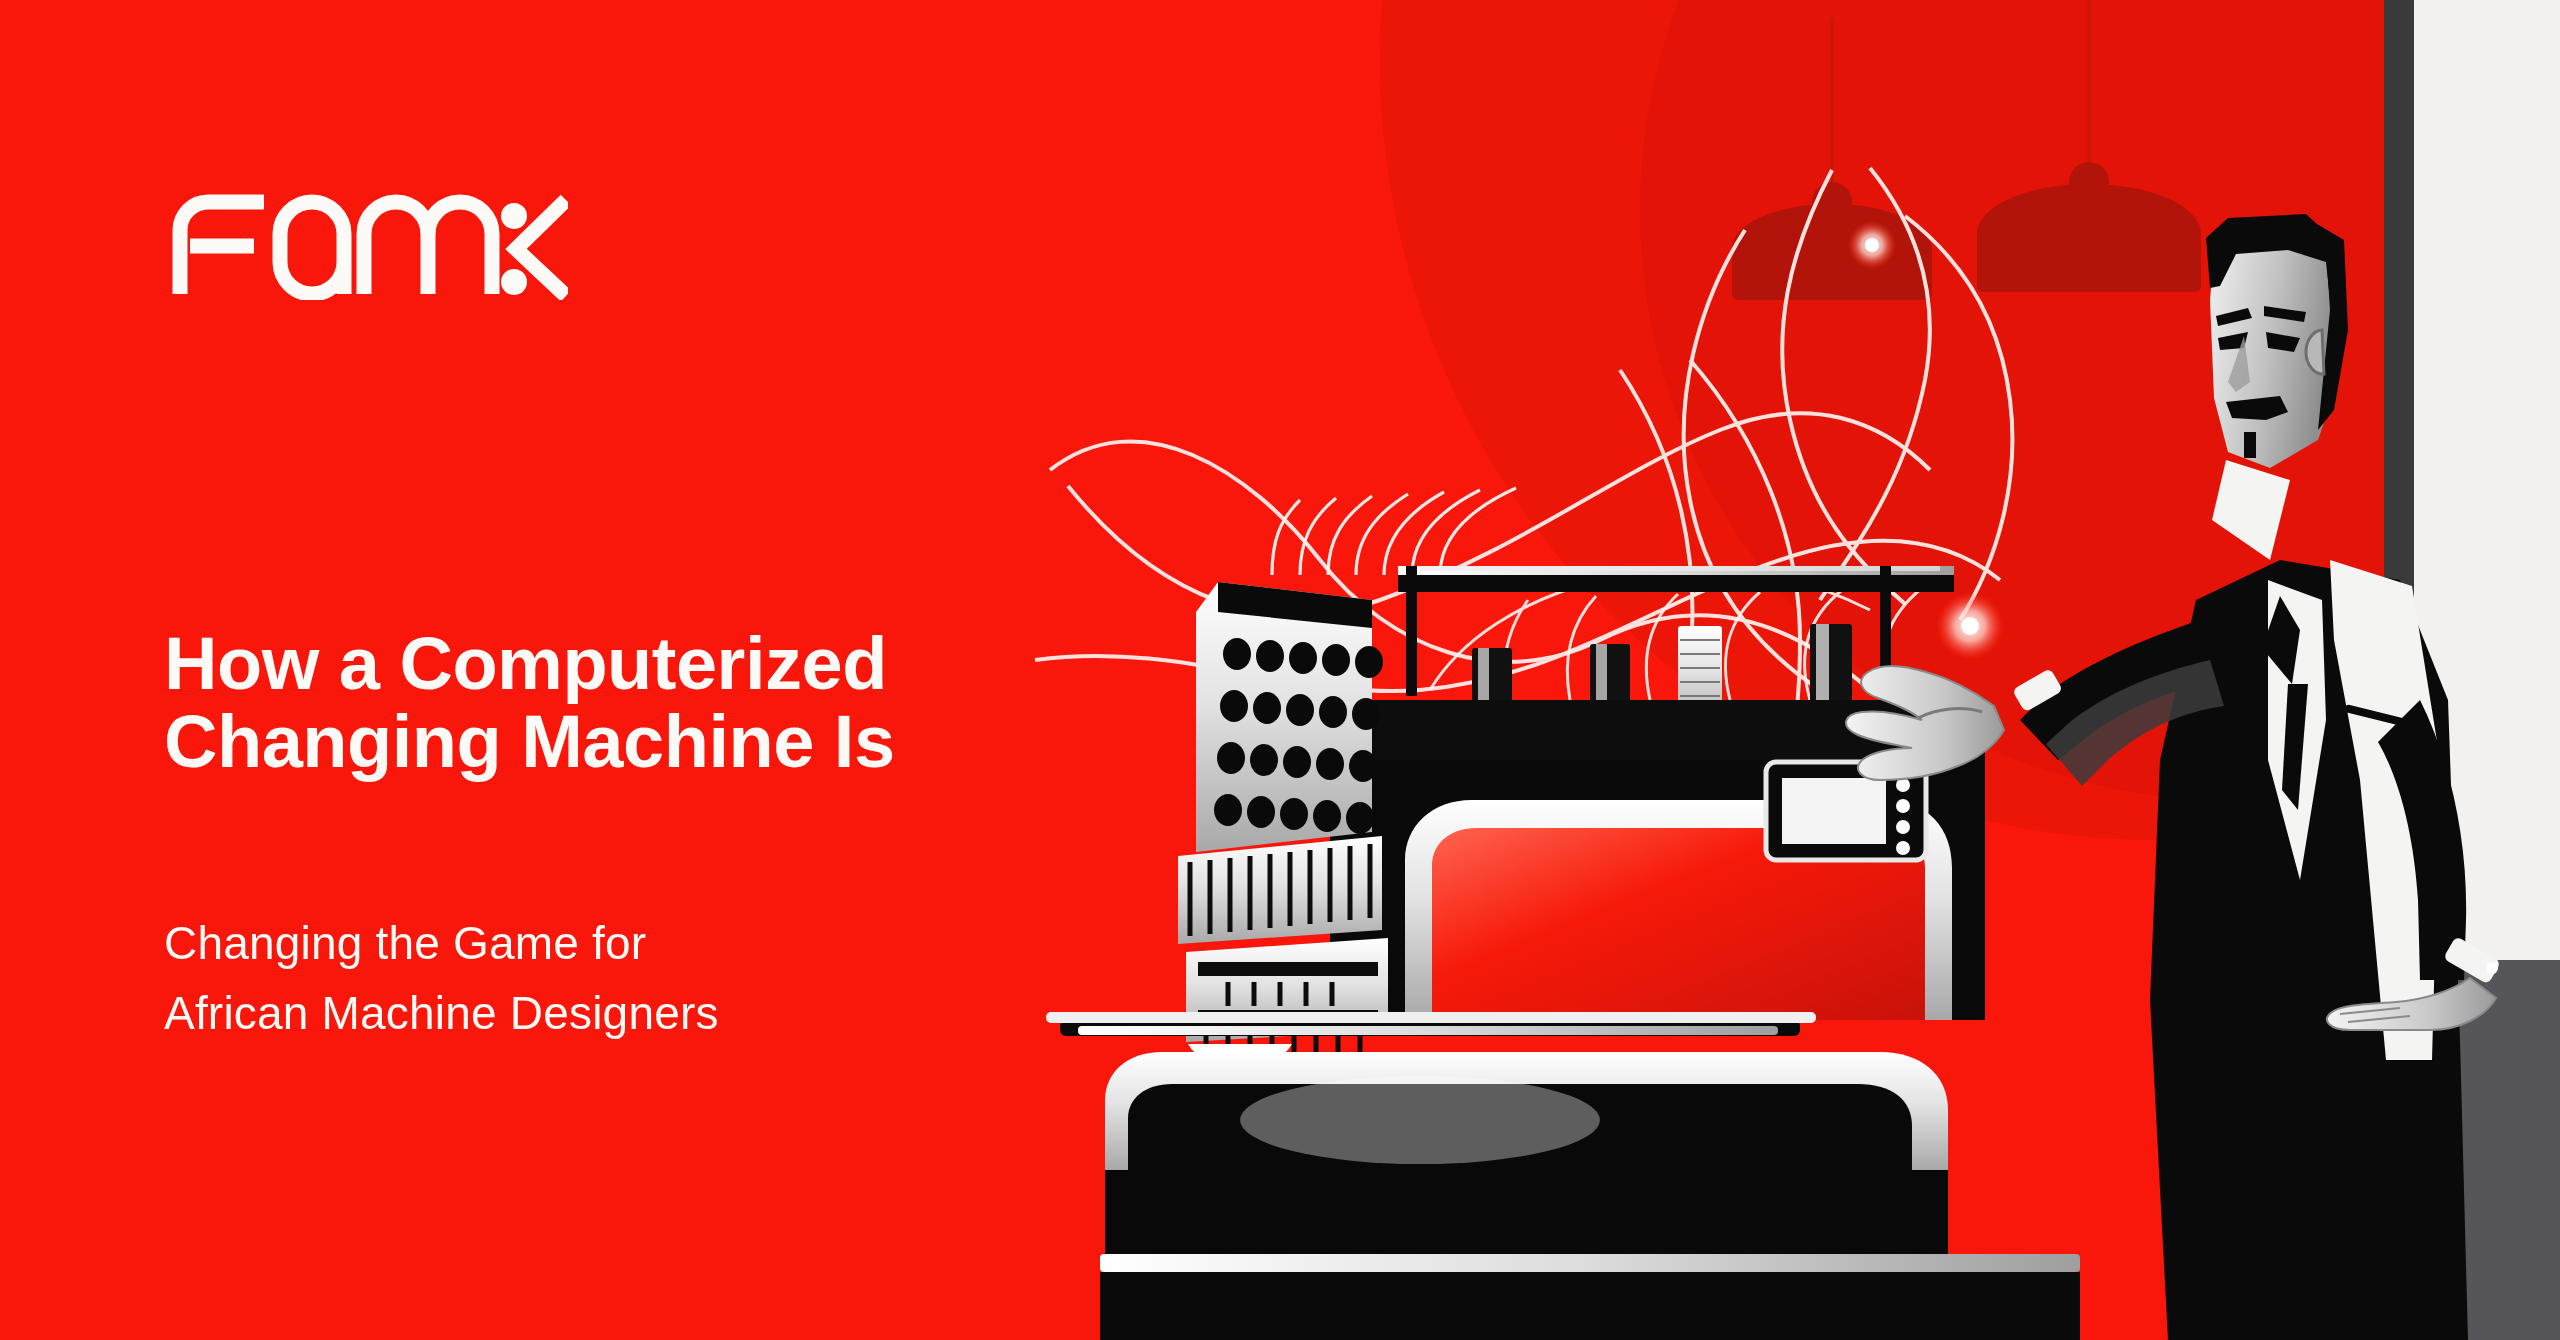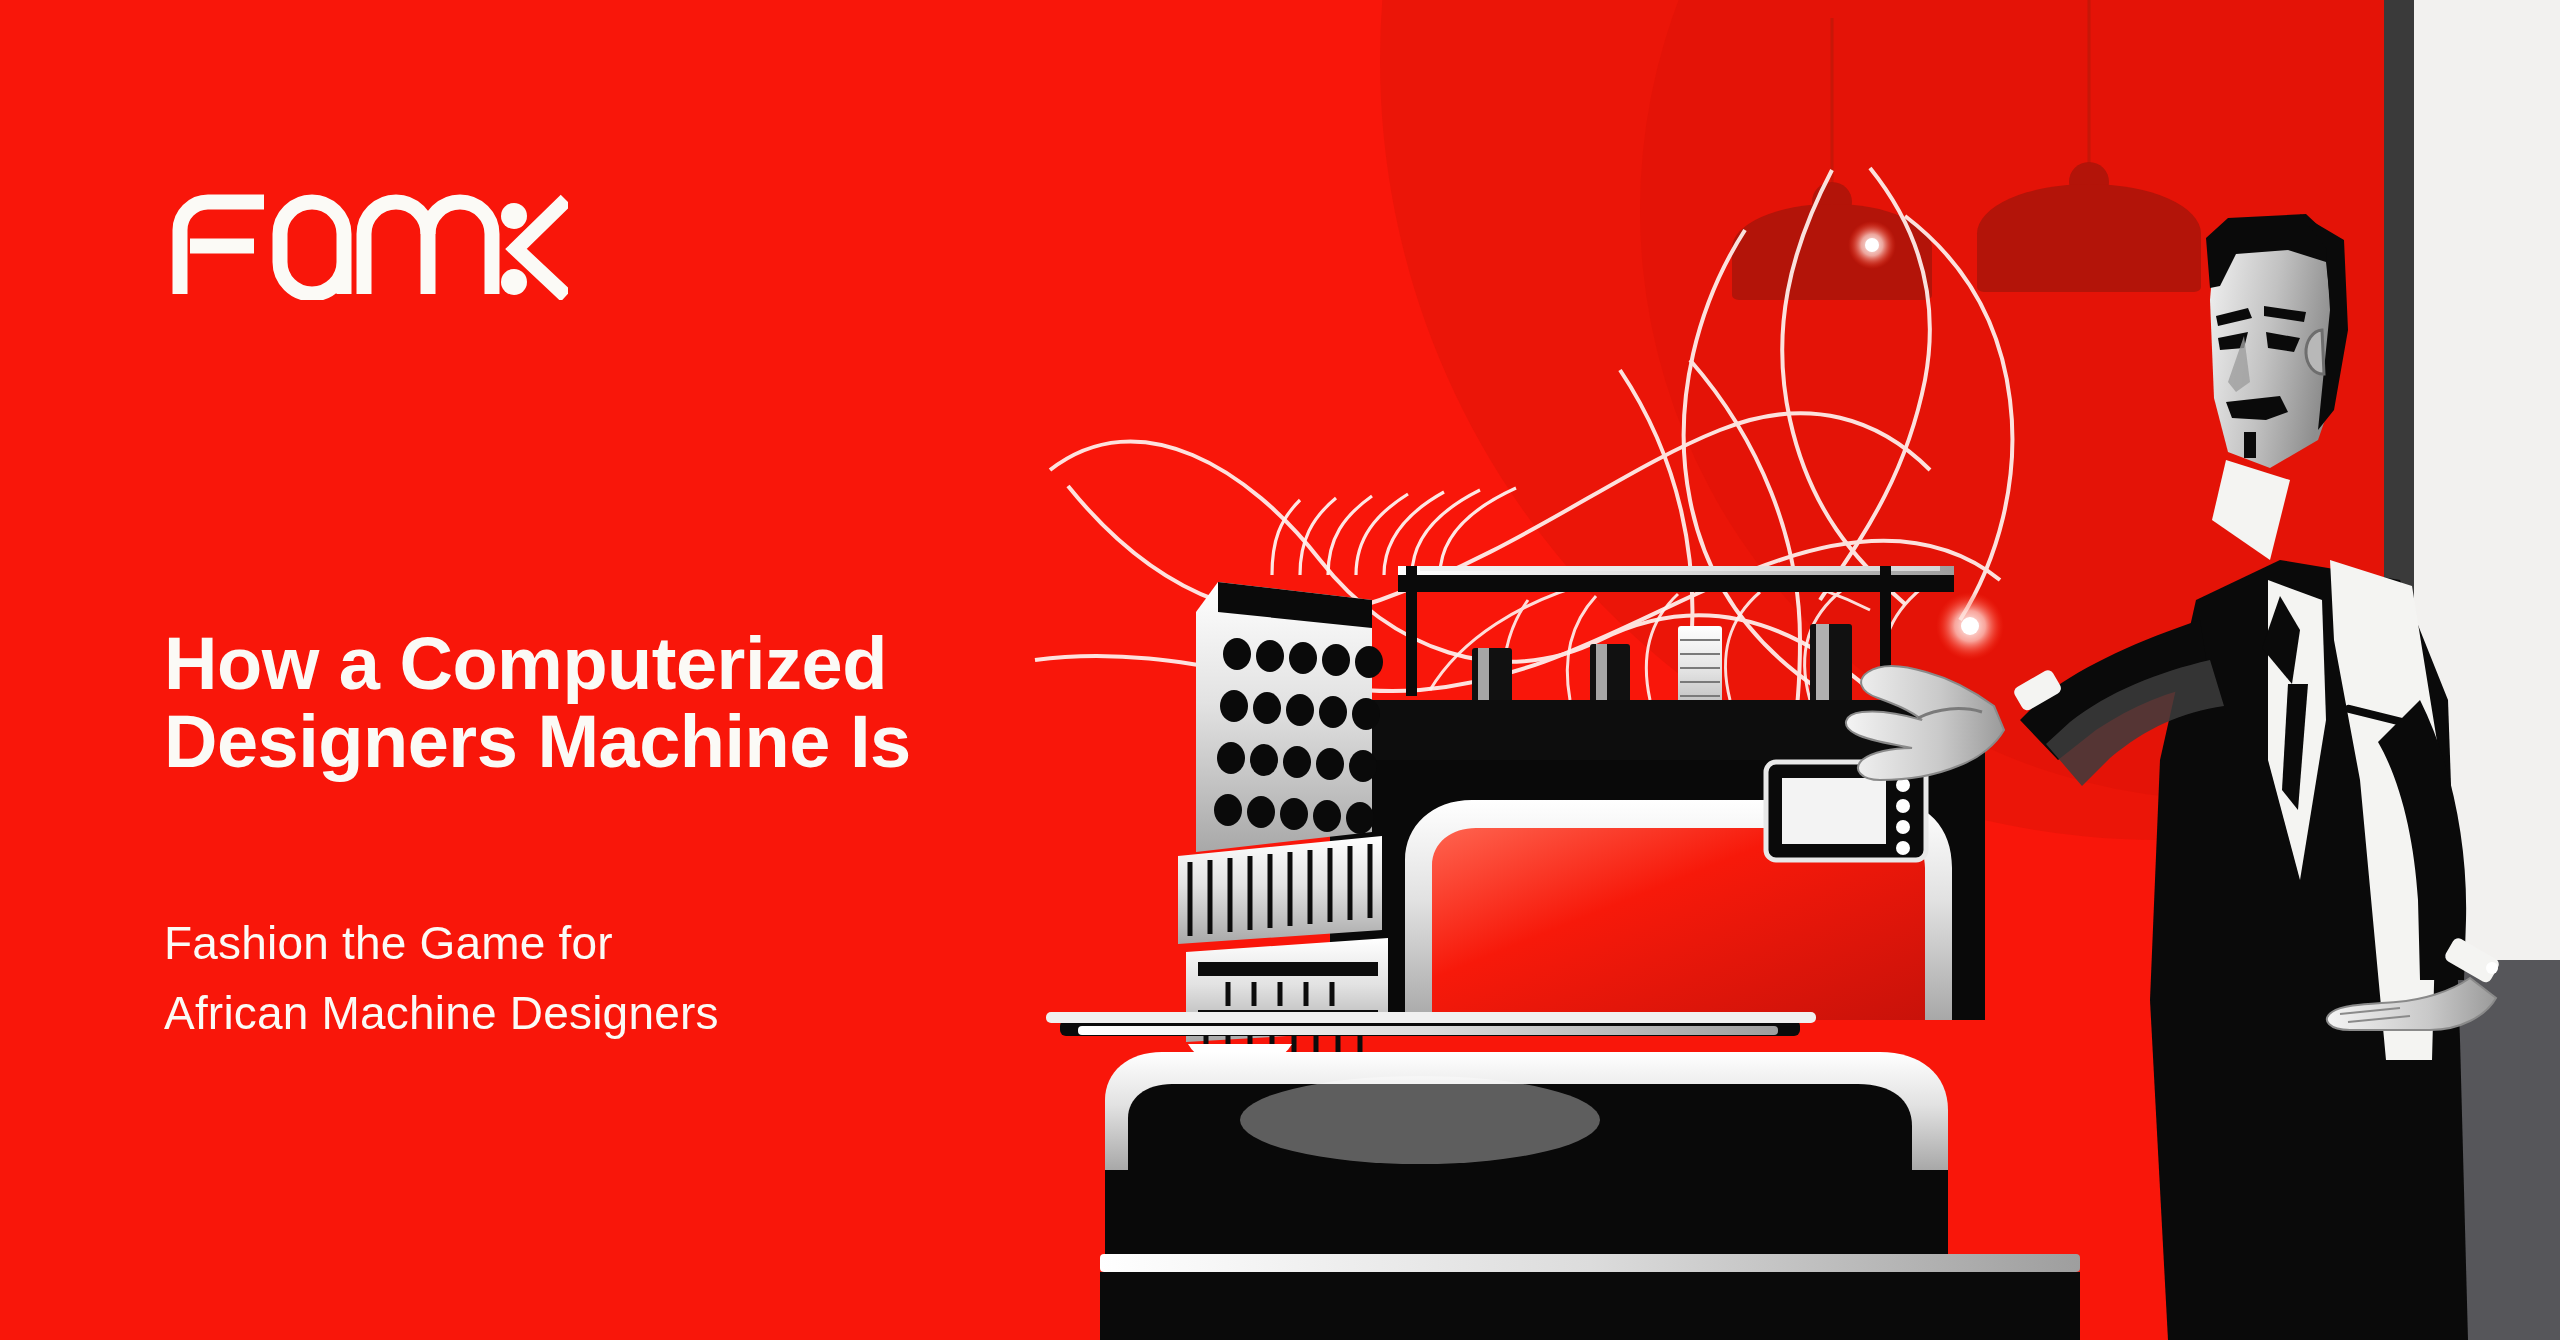--- a/index.html
+++ b/index.html
@@ -422,21 +422,21 @@
 
       <circle cx="346" cy="26" r="13" fill="#FBFAF6"></circle>
       <circle cx="346" cy="92" r="13" fill="#FBFAF6"></circle>
 
       <path d="M398 10 L348 59 L398 106" fill="none" stroke="#FBFAF6" stroke-width="15"></path>
     </svg>
   </div>
 
   <h1 class="headline">
     <span class="hl-line">How a Computerized</span>
-    <span class="hl-line">Designers Machine Is</span>
+    <span class="hl-line">Changing Machine Is</span>
   </h1>
 
   <h2 class="subhead">
-    <span class="sh-line">Fashion the Game for</span>
+    <span class="sh-line">Changing the Game for</span>
     <span class="sh-line">African Machine Designers</span>
   </h2>
 
 </div>
 
 </body></html>

